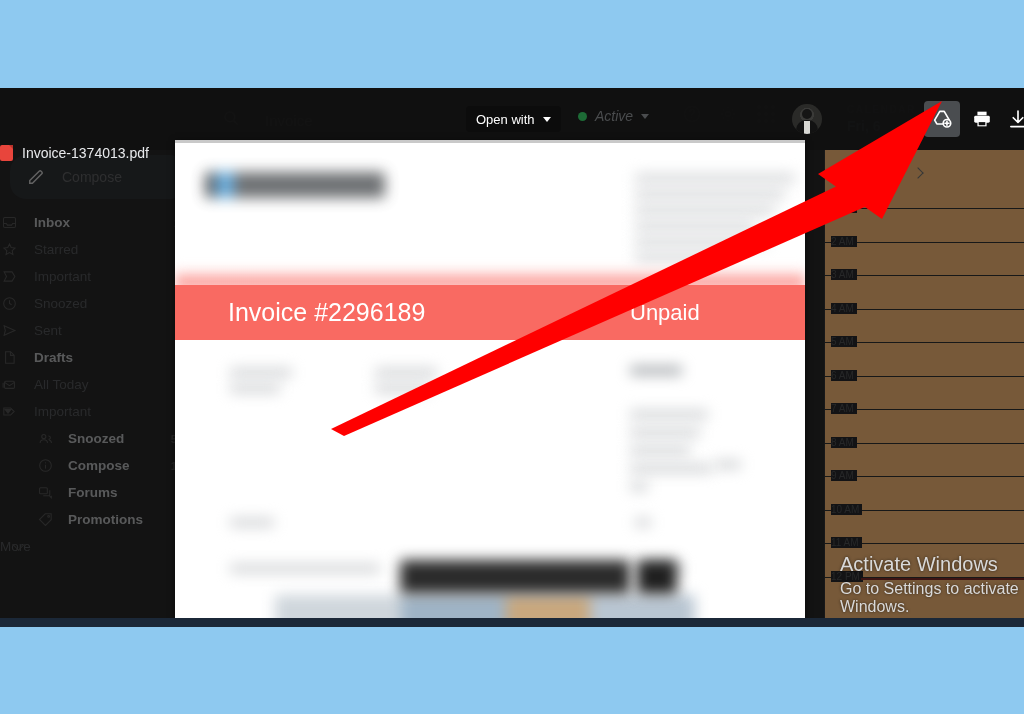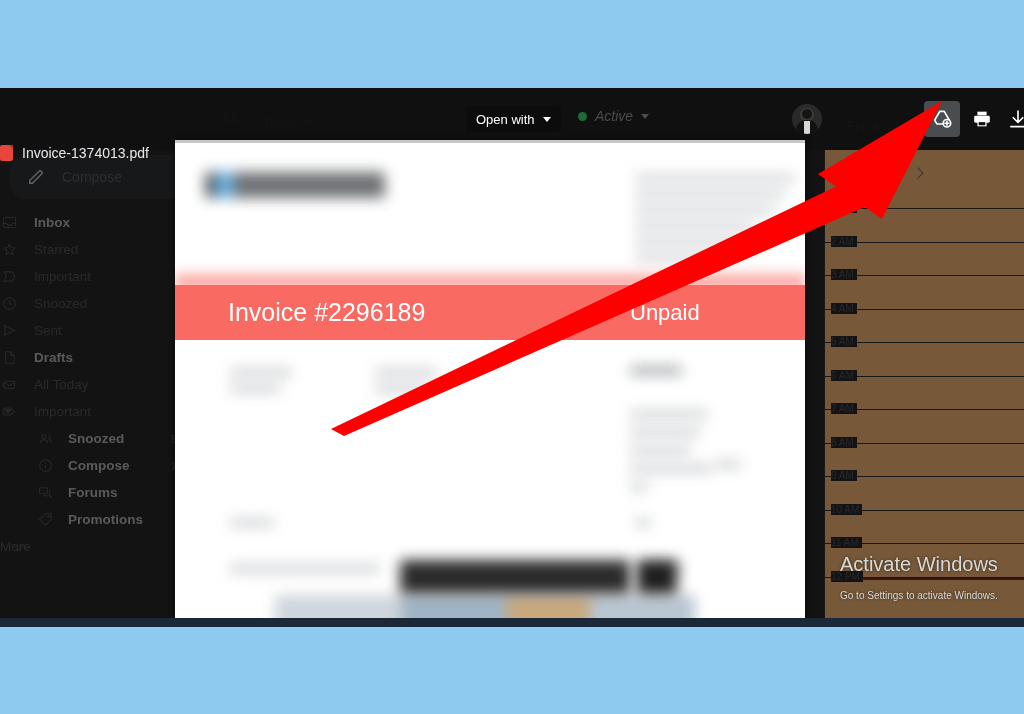--- a/index.html
+++ b/index.html
@@ -256,21 +256,21 @@
     position: absolute; left: 100px; top: 455px; width: 420px; height: 40px;
     background: linear-gradient(90deg,#cfd6dc 0 30%, #9fb4c6 30% 55%, #c9a87e 55% 75%, #b9c6d2 75% 100%);
   }
 
   
   .watermark {
     position: absolute; left: 840px; top: 465px; color: #d9d9d9;
     text-shadow: 0 0 3px rgba(0,0,0,.6);
   }
   .watermark .wm1 { font-size: 20px; }
-  .watermark .wm2 { font-size: 10px; margin-top: 14px; }
+  .watermark .wm2 { font-size: 16px; margin-top: 4px; }
 
   
   .taskbar {
     position: absolute; left: 0; bottom: 0; width: 1024px; height: 9px;
     background: #1b2838;
   }
 
   
   .arrow-layer { position: absolute; inset: 0; pointer-events: none; }
 </style>

